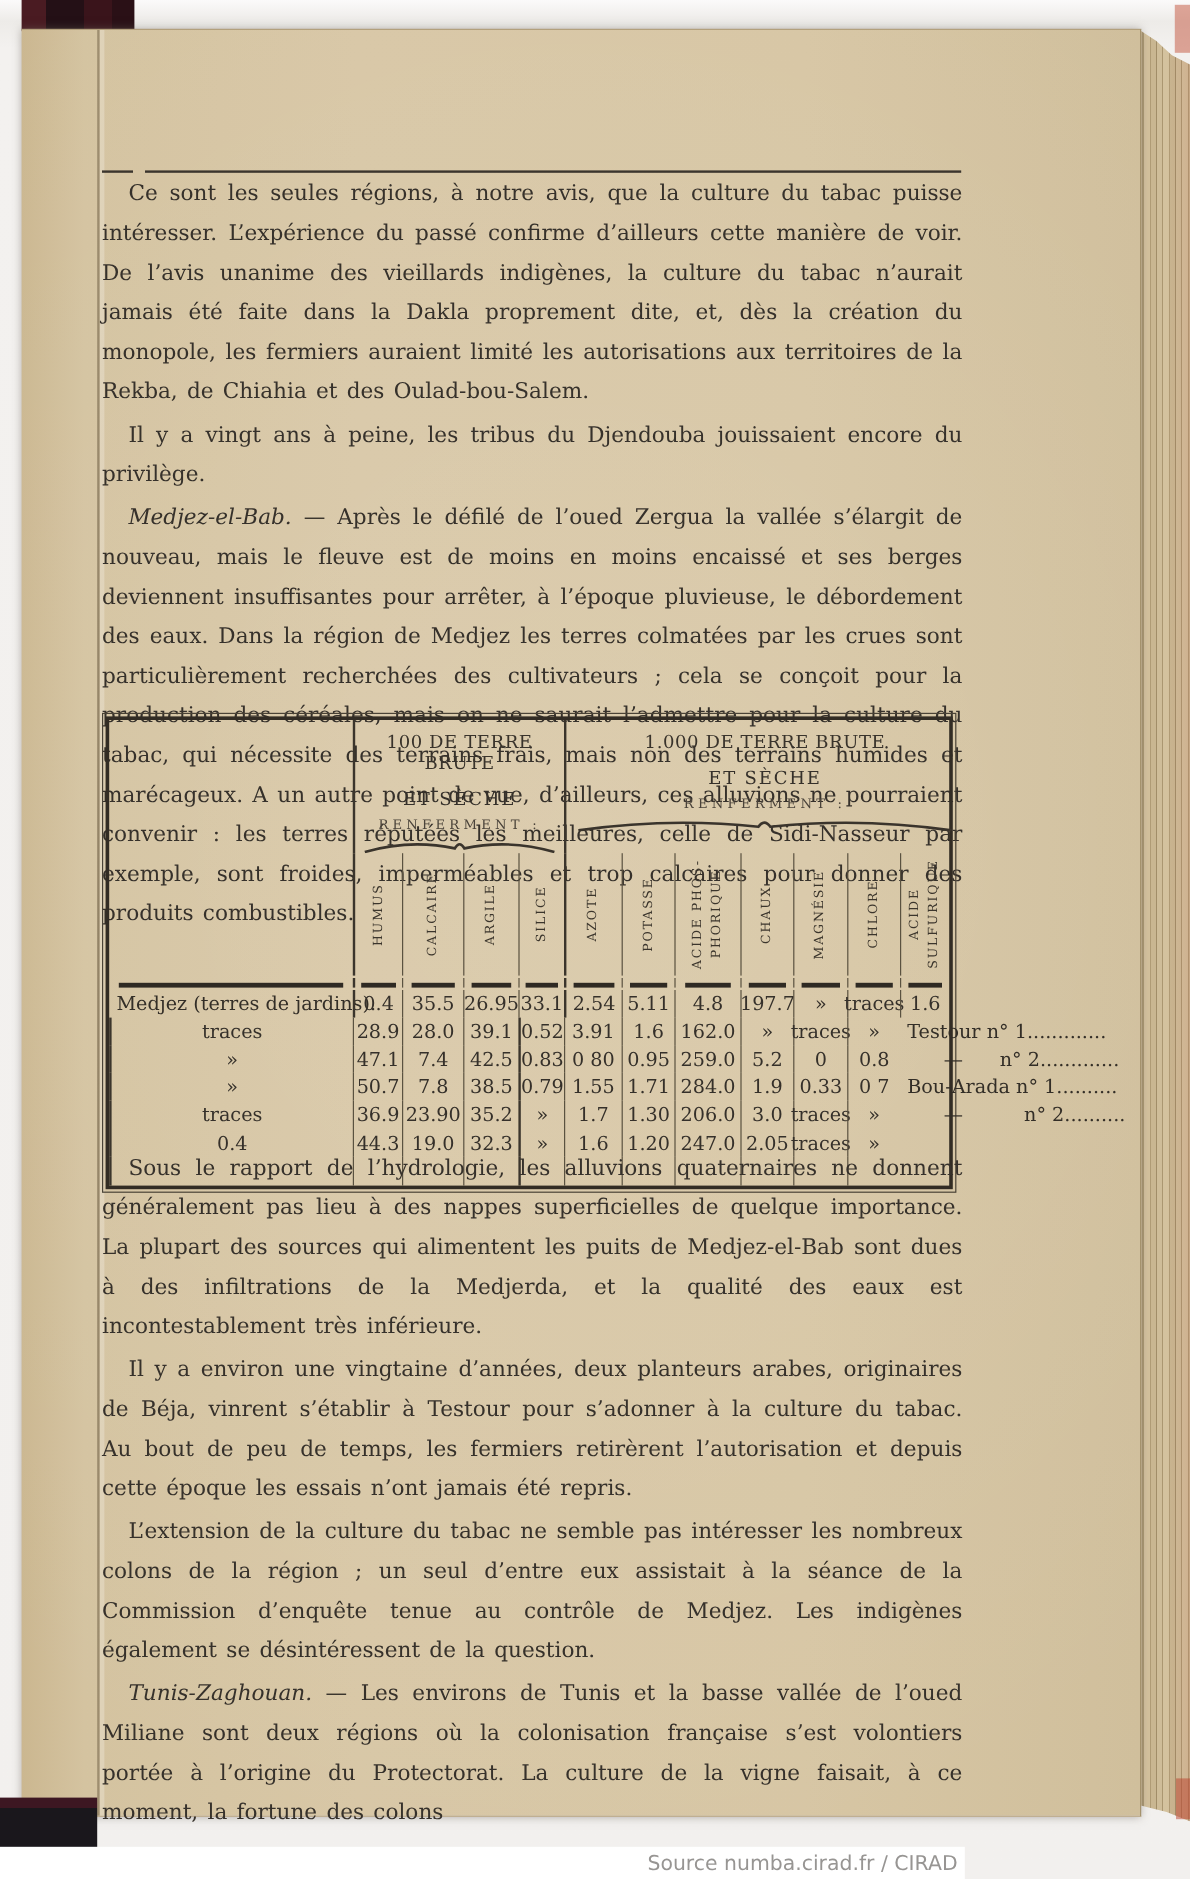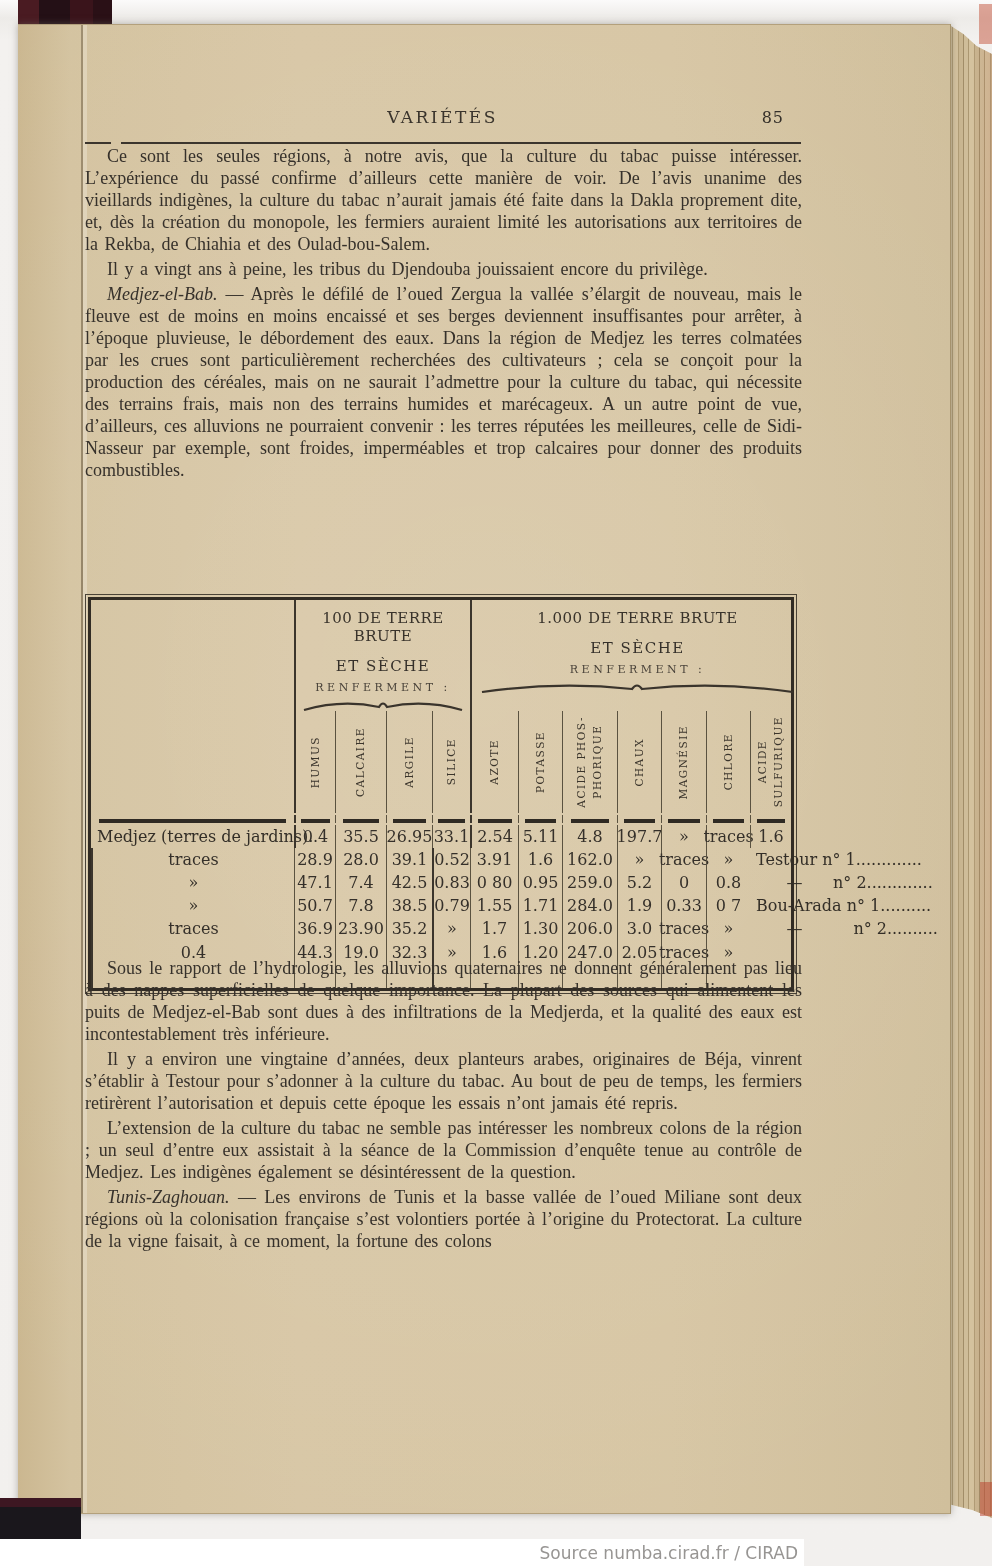--- a/index.html
+++ b/index.html
@@ -30,22 +30,22 @@
   .gutter-line{position:absolute;left:63px;top:0;width:2px;height:100%;
     background:linear-gradient(180deg,#8d7d60,#7d6d52 50%,#8d7d60);opacity:.75;}
   .gutter-hi{position:absolute;left:65px;top:0;width:4px;height:100%;background:rgba(255,255,255,.25);}
   
   .page-header{position:absolute;left:67px;top:82px;width:715px;text-align:center;}
   .header-title{font-size:17px;letter-spacing:2.5px;color:#3a342c;}
   .header-page-num{position:absolute;right:16px;top:1px;font-size:16px;letter-spacing:1px;}
   .header-rule{position:absolute;left:67px;top:117px;width:716px;height:2px;
     background:linear-gradient(90deg,#3b352d 0 26px,transparent 26px 36px,#3b352d 36px 100%);}
   
-  .text-col{position:absolute;left:67px;width:717px;font-size:18px;line-height:22px;
-    text-align:justify;word-spacing:2px;color:#36312b;font-family:Liberation Serif, serif;}
+  .text-col{position:absolute;left:67px;width:717px;font-size:18px;line-height:33px;
+    text-align:justify;word-spacing:2px;color:#36312b;}
   .text-top{top:120px;}
   .text-bottom{top:932px;}
   .text-col p{margin:0 0 3px 0;text-indent:22px;}
   .lead-italic{font-style:italic;margin-top:11px;}
   
   .table-outer{position:absolute;left:67px;top:569px;width:712px;border:1px solid #4a4336;padding:2px;
     background:transparent;box-sizing:border-box;}
   .table-inner{border:3px solid #322c24;}
   .tgrid{display:grid;grid-template-columns:203px 41px 51px 46px 38px 48px 44px 55px 44px 45px 44px 41px;box-sizing:border-box;}
   .tgrid > div{box-sizing:border-box;}
@@ -84,24 +84,20 @@
 <div class="edge-red-top"></div>
 <div class="cover-top"></div>
 <div class="cover-bottom"></div>
 <div class="edge-stack"></div>
 <div class="edge-red-bottom"></div>
 
 <div class="page">
   <div class="gutter-hi"></div>
   <div class="gutter-line"></div>
 
-  <div class="page-header">
-    <span class="header-title">VARIÉTÉS</span>
-    <span class="header-page-num">85</span>
-  </div>
   <div class="header-rule"></div>
 
   <div class="text-col text-top">
     <p>Ce sont les seules régions, à notre avis, que la culture du tabac puisse intéresser. L’expérience du passé confirme d’ailleurs cette manière de voir. De l’avis unanime des vieillards indigènes, la culture du tabac n’aurait jamais été faite dans la Dakla proprement dite, et, dès la création du monopole, les fermiers auraient limité les autorisations aux territoires de la Rekba, de Chiahia et des Oulad-bou-Salem.</p>
     <p>Il y a vingt ans à peine, les tribus du Djendouba jouissaient encore du privilège.</p>
     <p><span class="lead-italic">Medjez-el-Bab.</span><span> — Après le défilé de l’oued Zergua la vallée s’élargit de nouveau, mais le fleuve est de moins en moins encaissé et ses berges deviennent insuffisantes pour arrêter, à l’époque pluvieuse, le débordement des eaux. Dans la région de Medjez les terres colmatées par les crues sont particulièrement recherchées des cultivateurs ; cela se conçoit pour la production des céréales, mais on ne saurait l’admettre pour la culture du tabac, qui nécessite des terrains frais, mais non des terrains humides et marécageux. A un autre point de vue, d’ailleurs, ces alluvions ne pourraient convenir : les terres réputées les meilleures, celle de Sidi-Nasseur par exemple, sont froides, imperméables et trop calcaires pour donner des produits combustibles.</span></p>
   </div>
 
   <div class="table-outer">
    <div class="table-inner">

